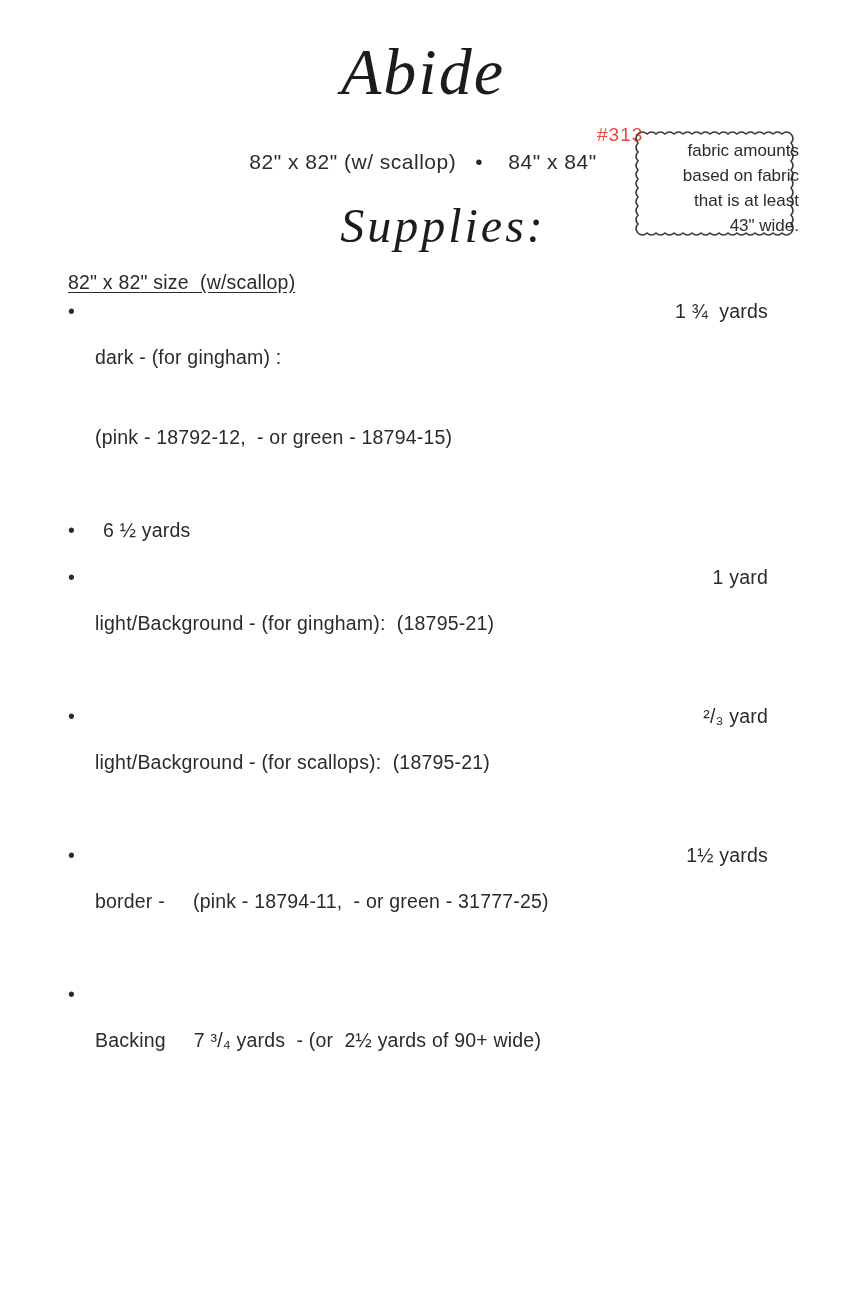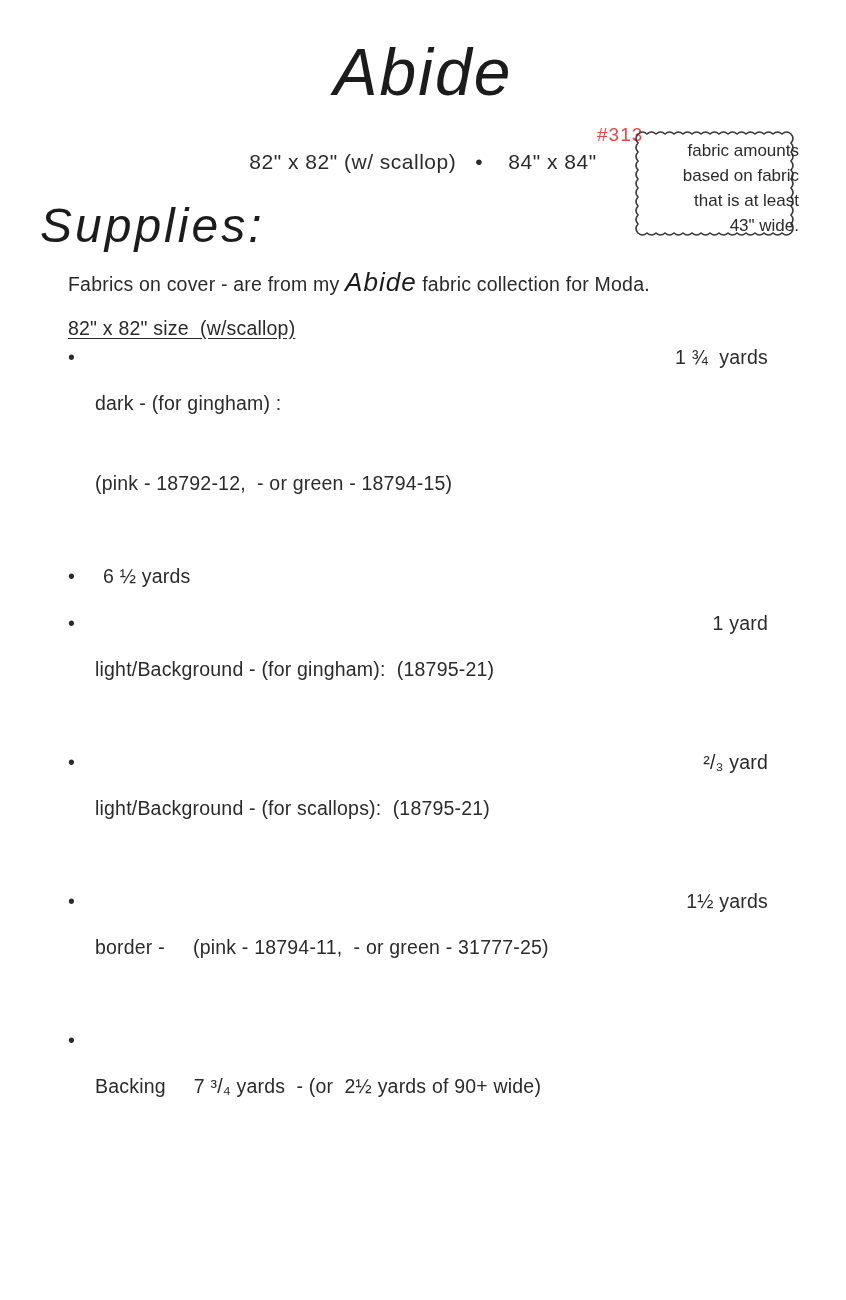--- a/index.html
+++ b/index.html
@@ -5,21 +5,21 @@
   * { box-sizing: border-box; }
   html, body { margin: 0; padding: 0; }
   body {
     width: 846px; height: 1300px;
     background: #ffffff;
     color: #2e2e2e;
     font-family: "Liberation Sans", "DejaVu Sans", sans-serif;
   }
   .page { position: relative; width: 846px; height: 1300px; overflow: hidden; background:#fff; }
 
-  .script { font-family: Liberation Sans, sans-serif; font-style: italic; font-weight: 400; }
+  .script { font-family: Liberation Serif, serif; font-style: italic; font-weight: 400; }
 
   .title {
     position: absolute; top: 34px; left: 0; width: 100%;
     text-align: center; font-size: 66px; letter-spacing: 2px; color: #1c1c1c;
   }
   .pattern-number {
     position: absolute; top: 92px; left: 597px;
     font-size: 19px; letter-spacing: 1px; color: #ef4444; margin-top: 32px;
   }
 
@@ -33,21 +33,21 @@
   .fabric-note .note-lines { position: relative; }
 
   .subtitle {
     padding-top: 150px; margin: 0;
     text-align: center; font-size: 21px; letter-spacing: 0.5px;
     white-space: pre-wrap; color: #2b2b2b;
   }
 
   .supplies-heading {
     margin: 24px 0 0 40px;
-    font-size: 48px; letter-spacing: 3px; color: #1c1c1c; line-height: 1.15;
+    font-size: 48px; letter-spacing: 3px; color: #1c1c1c; line-height: 1.15; text-align: center;
   }
 
   .intro {
     margin: 14px 0 0 68px; font-size: 19.5px; letter-spacing: 0.2px;
     line-height: 30px; color: #2b2b2b;
   }
   .intro .brand { font-size: 26px; letter-spacing: 1px; color: #1c1c1c; }
 
   .content { margin: 18px 78px 0 68px; }
 
@@ -88,21 +88,20 @@
       <div>based on fabric</div>
       <div>that is at least</div>
       <div>43" wide.</div>
     </div>
   </div>
 
   <div class="subtitle">82" x 82" (w/ scallop)   •    84" x 84"</div>
 
   <div class="supplies-heading script">Supplies:</div>
 
-  <p class="intro"><span>Fabrics on cover - are from my </span><span class="script brand">Abide</span><span> fabric collection for Moda.</span></p>
 
   <div class="content">
 
     <section class="sec1">
       <div class="sec-heading">82" x 82" size  (w/scallop)</div>
 
       <div class="item">
         <span class="bullet">•</span>
         <div class="item-lines">
           <div>dark - (for gingham) :</div>

